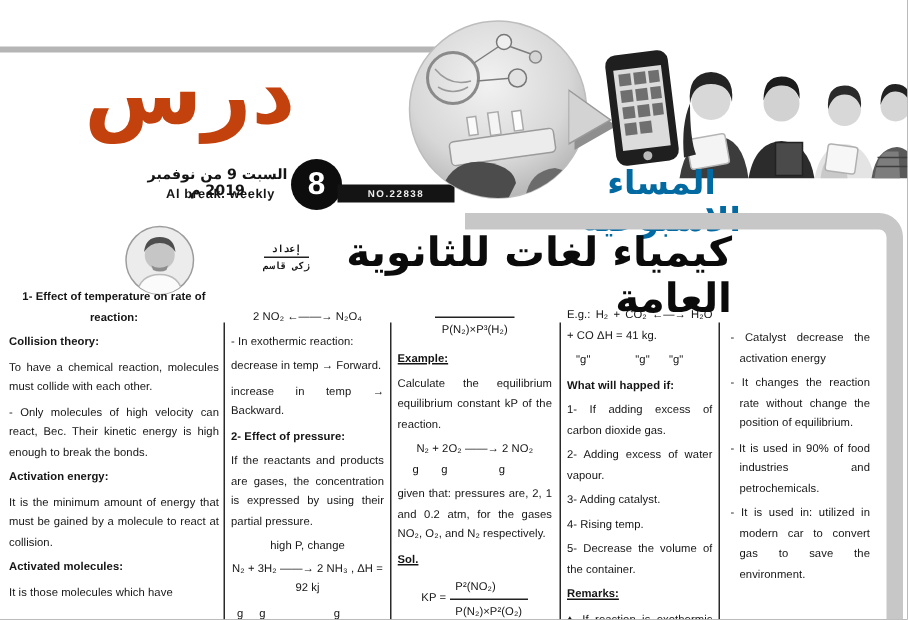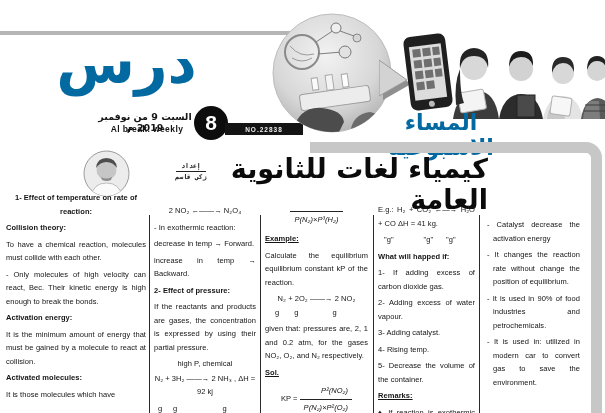--- a/index.html
+++ b/index.html
@@ -2,21 +2,21 @@
 <html><head>
 <meta charset="utf-8">
 <style>
   html,body{margin:0;padding:0;background:#888;}
   .page{position:relative;width:605px;height:413px;background:#ffffff;overflow:hidden;
         font-family:"Liberation Sans",sans-serif;color:#141414;}
   .abs{position:absolute;}
   
   .topstrip{left:0;top:31px;width:300px;height:4px;background:#b5b5b5;}
   .masthead{left:44px;top:34px;width:165px;text-align:center;font-family:"DejaVu Sans",sans-serif;
-            font-size:57px;font-weight:900;line-height:1.05;color:#0369a1;direction:rtl;}
+            font-size:57px;font-weight:900;line-height:1.05;color:#c2410c;direction:rtl;}
   .dateline{left:90px;top:111px;width:110px;text-align:center;font-family:"DejaVu Sans",sans-serif;
             font-size:9.5px;font-weight:bold;direction:rtl;}
   .weekly{left:97px;top:124px;width:100px;text-align:center;font-size:8.5px;font-weight:bold;letter-spacing:.4px;}
   .pagenum{left:194px;top:106px;width:34px;height:34px;border-radius:50%;background:#0d0d0d;color:#fff;
            font-size:21px;font-weight:bold;display:flex;align-items:center;justify-content:center;}
   .issuebar{left:225px;top:123px;width:78px;height:12px;background:#141414;color:#eee;
             font-size:6.5px;font-weight:bold;letter-spacing:1px;display:flex;align-items:center;justify-content:center;}
   .logo{left:358px;top:110px;width:166px;text-align:center;font-family:"DejaVu Sans",sans-serif;
         font-size:22px;font-weight:900;direction:rtl;color:#0369a1;}
   
@@ -29,21 +29,21 @@
           font-size:6.5px;font-weight:bold;direction:rtl;margin-left:39px;}
   .byline .sep{border-top:1px solid #222;margin:1px 4px;}
   
   .col{position:absolute;font-size:7.5px;line-height:13.5px;text-align:justify;letter-spacing:.05px;overflow:hidden;}
   .par{margin:0 0 3px 0;}
   .b{font-weight:bold;}
   .u{text-decoration:underline;}
   .c{text-align:center;}
   .pre{white-space:pre-wrap;}
   .vrule{width:1px;background:#2a2a2a;}
-  .frac{display:inline-block;text-align:right;vertical-align:middle;font-style:italic;}
+  .frac{display:inline-block;text-align:left;vertical-align:middle;}
   .frac .num{display:block;border-bottom:1px solid #222;padding:0 4px 1px;}
   .frac .den{display:block;padding:1px 4px 0;}
   .row2{display:flex;justify-content:space-between;}
 </style>
 </head>
 <body>
 
 <div class="page">
 
   <div class="abs topstrip"></div>
@@ -180,21 +180,21 @@
     <div class="par">It is those molecules which have</div>
   </div>
 
   <div class="col" style="left:154px;top:204px;width:102px;height:209px;">
     <div class="par c">2 NO₂   ←――→   N₂O₄</div>
     <div class="par">- In exothermic reaction:</div>
     <div class="par">decrease in temp → Forward.</div>
     <div class="par">increase in temp → Backward.</div>
     <div class="par b">2- Effect of pressure:</div>
     <div class="par">If the reactants and products are gases, the concentration is expressed by using their partial pressure.</div>
-    <div class="par c" style="margin-bottom:1px;">high P, chemical</div>
+    <div class="par c" style="margin-bottom:1px;">high P, change</div>
     <div class="par c">N₂ + 3H₂ ――→ 2 NH₃ , ΔH = 92 kj</div>
     <div class="row2 par" style="padding:0 10px 0 4px;margin-bottom:1px;">
       <span class="pre">g     g</span>
       <span class="pre">g         </span>
     </div>
 
   </div>
 
   <div class="col" style="left:265px;top:196px;width:103px;height:217px;">
     <div class="par c" style="margin-bottom:6px;">

